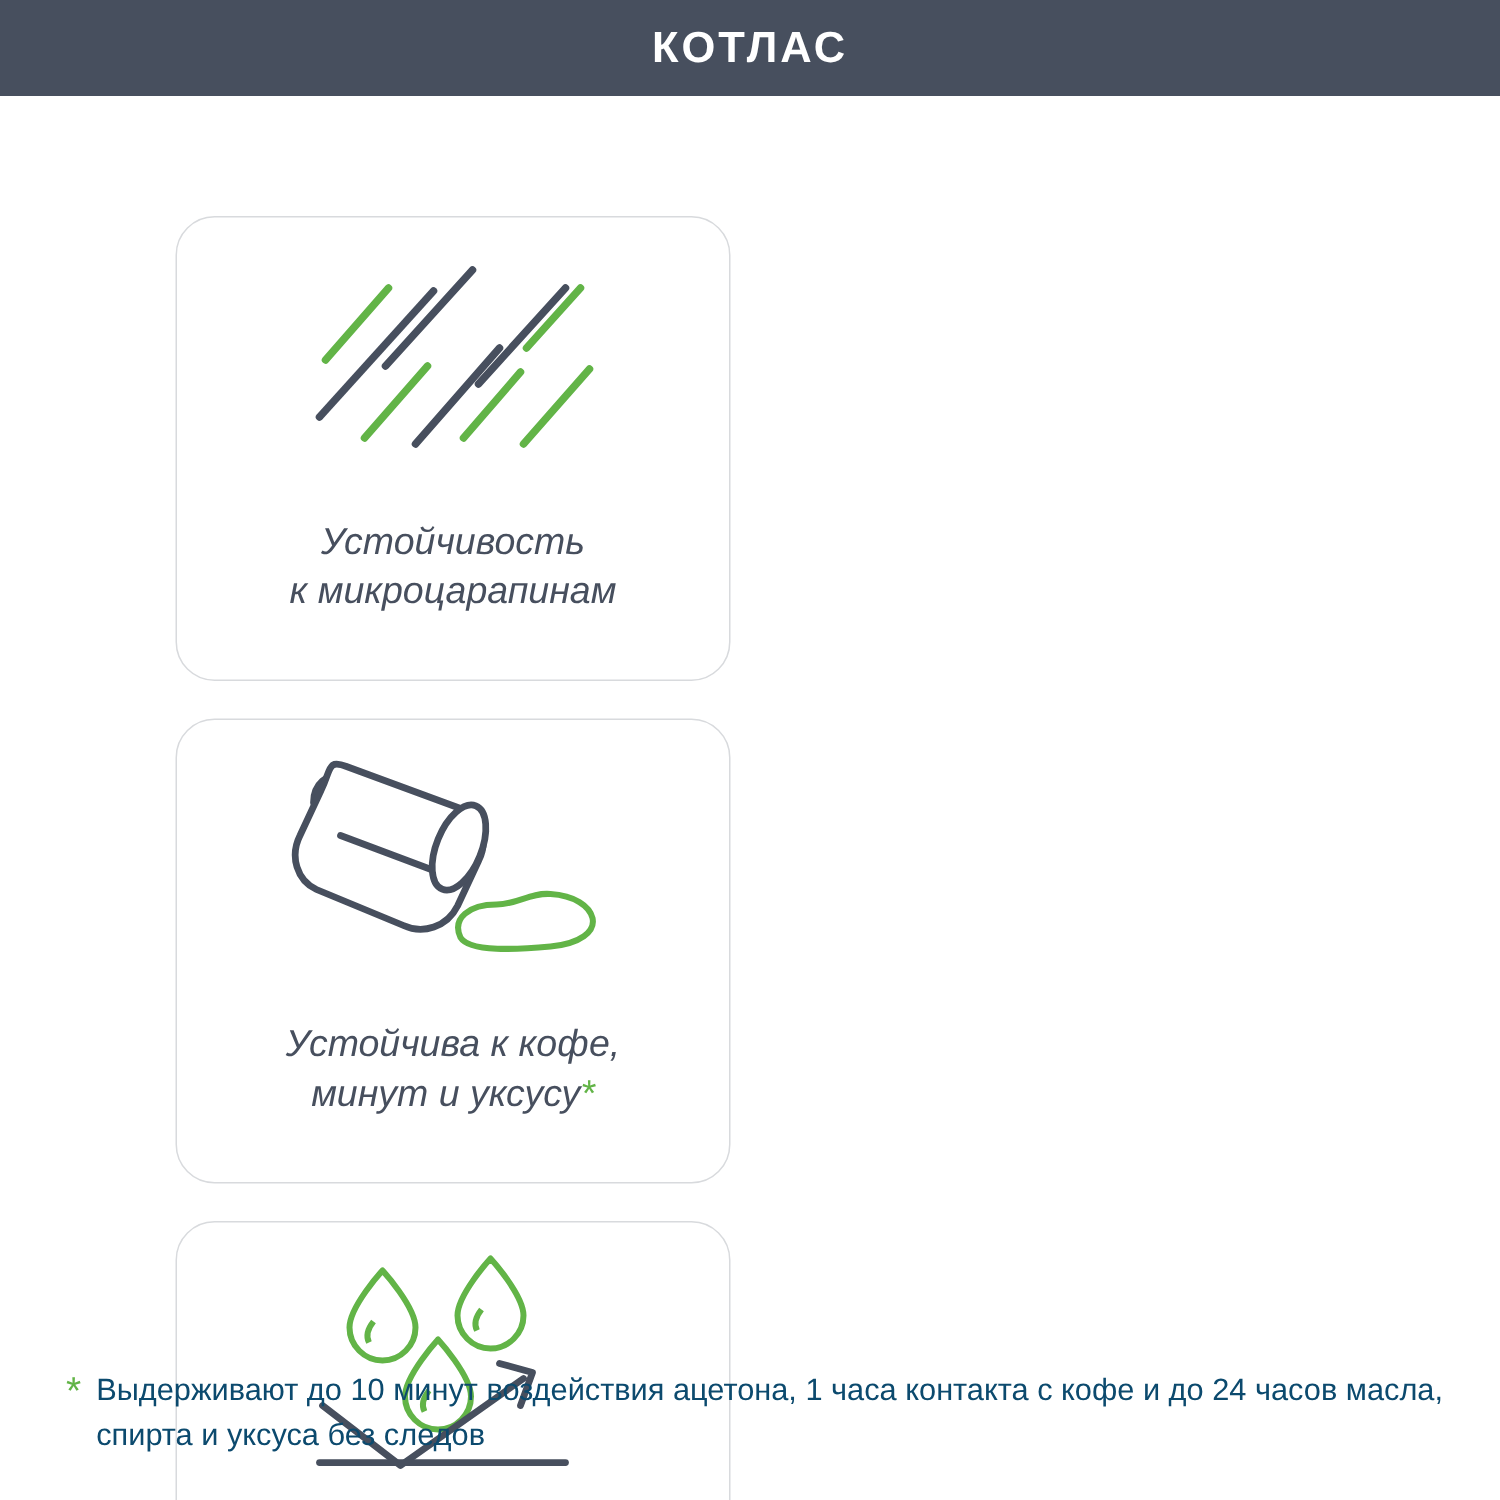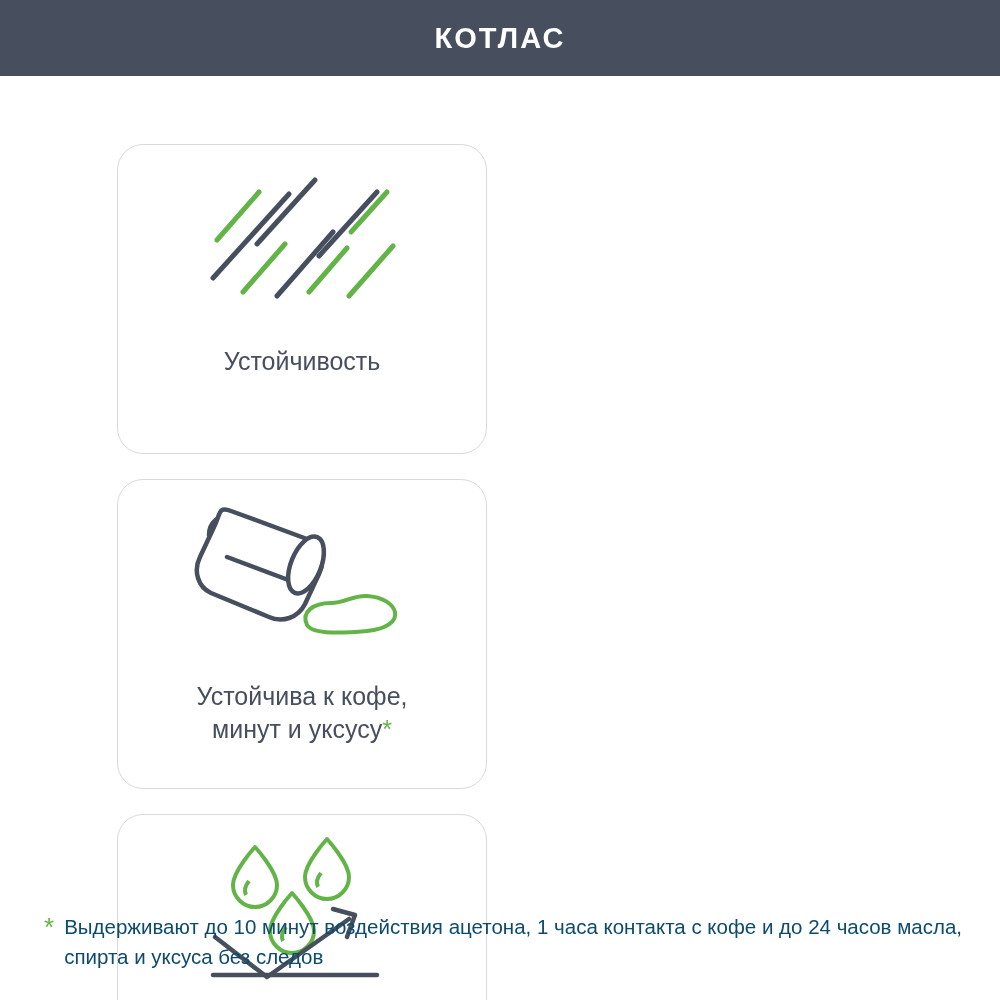--- a/index.html
+++ b/index.html
@@ -14,21 +14,21 @@
     overflow: hidden;
   }
   .page {
     position: relative;
     width: 1000px;
     height: 1000px;
     box-sizing: border-box;
   }
   
   .header {
-    height: 76px;
+    height: 64px;
     background: #474f5e;
     display: flex;
     align-items: center;
     justify-content: center;
   }
   .header-title {
     color: #ffffff;
     font-size: 29px;
     font-weight: bold;
     letter-spacing: 2px;
@@ -48,20 +48,21 @@
     width: 370px;
     height: 310px;
     box-sizing: border-box;
     border: 1.5px solid #d8dadd;
     border-radius: 26px;
     background: #ffffff;
     display: flex;
     flex-direction: column;
     align-items: center;
     justify-content: flex-start;
+    font-style: italic;
   }
   .card-figure {
     height: 200px;
     width: 100%;
     display: flex;
     align-items: center;
     justify-content: center;
   }
   .card-caption {
     flex: 1;
@@ -128,20 +129,21 @@
             <line x1="112" y1="122" x2="150" y2="78" stroke="#62b447"></line>
             <line x1="122" y1="86" x2="180" y2="22" stroke="#474f5e"></line>
             <line x1="152" y1="126" x2="196" y2="76" stroke="#62b447"></line>
             <line x1="154" y1="62" x2="190" y2="22" stroke="#62b447"></line>
           </g>
         </svg>
       </div>
       <div class="card-caption">
         <span>
           <span class="text">Устойчивость</span><br>
+          <span class="text">к микроцарапинам</span>
         </span>
       </div>
     </div>
 
     <div class="card">
       <div class="card-figure">
         <svg width="230" height="150" viewBox="0 0 230 150" fill="none" xmlns="http://www.w3.org/2000/svg">
           <g stroke="#62b447" stroke-width="4" fill="none">
             <path d="M120 120c-6-13 6-22 24-22 14 0 22-8 36-7 16 1 26 8 28 16 2 9-8 17-28 19-22 2-54 4-60-6z"></path>
           </g>

